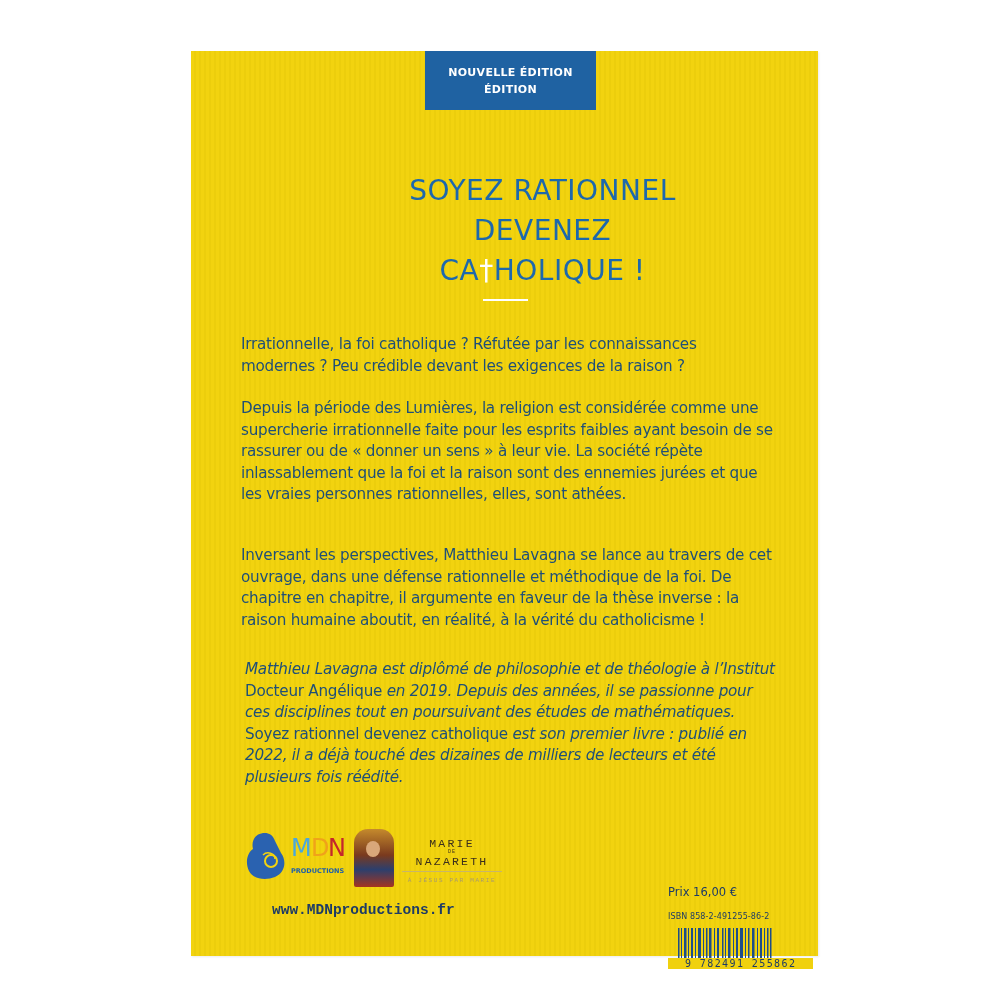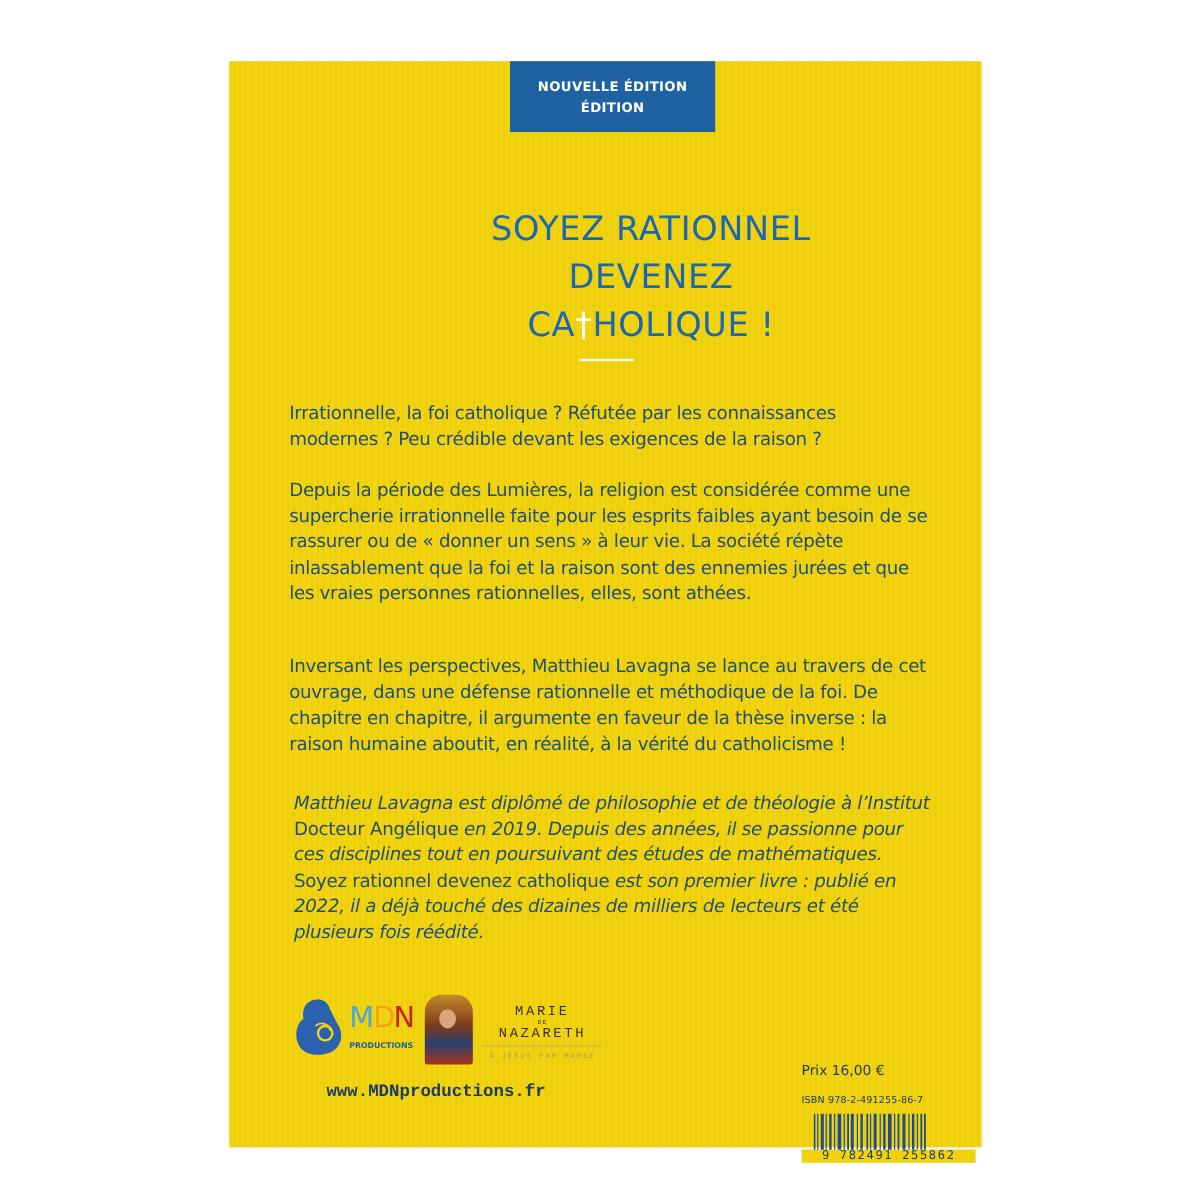--- a/index.html
+++ b/index.html
@@ -132,21 +132,21 @@
       <span>MARIE</span>
       <span class="de">DE</span>
       <span>NAZARETH</span>
       <span class="tag">À JÉSUS PAR MARIE</span>
     </div>
   </div>
 
   <div class="url">www.MDNproductions.fr</div>
 
   <div class="price">Prix 16,00 €</div>
-  <div class="isbn">ISBN 978-2-491255-86-7</div>
+  <div class="isbn">ISBN 858-2-491255-86-2</div>
 
   <svg class="barcode" viewBox="0 0 96 40" preserveAspectRatio="none">
     <g fill="#1d4e8a">
       <rect x="0" y="0" width="1.5" height="40"></rect>
         <rect x="3" y="0" width="1" height="40"></rect>
       <rect x="6" y="0" width="2.5" height="32"></rect>
         <rect x="10" y="0" width="1" height="32"></rect>
       <rect x="13" y="0" width="2" height="32"></rect>
         <rect x="17" y="0" width="1" height="32"></rect>
       <rect x="20" y="0" width="3" height="32"></rect>

